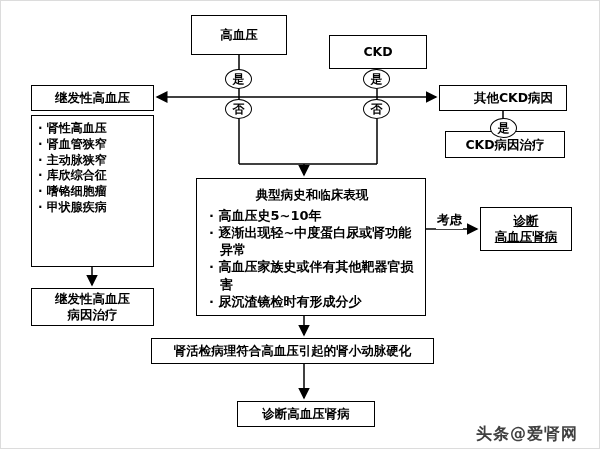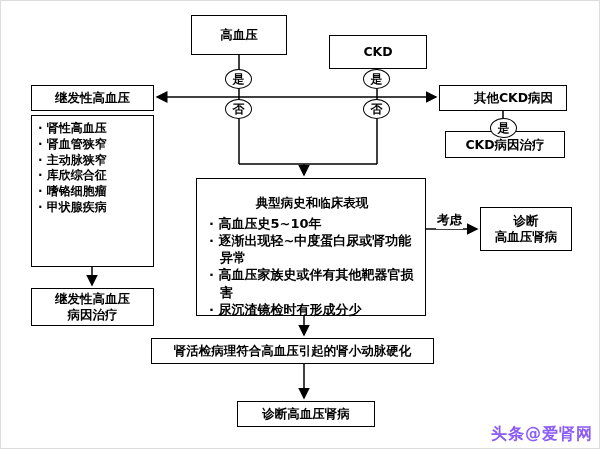--- a/index.html
+++ b/index.html
@@ -25,22 +25,22 @@
   .listbox li::before{content:"· ";}
   .oval{
     position:absolute;width:27px;height:20px;border:1.5px solid #000;border-radius:50%;
     background:#fff;display:flex;align-items:center;justify-content:center;
     font-size:12px;font-weight:bold;z-index:3;box-sizing:border-box;
   }
   .floatlabel{
     position:absolute;font-size:12.5px;font-weight:bold;z-index:3;background:#fff;padding:0 1px;
   }
   #watermark{
-    position:absolute;right:6px;bottom:3px;font-size:16px;font-weight:bold;
-    color:#8b5cf6;z-index:4;letter-spacing:1px;
+    position:absolute;right:21px;bottom:3px;font-size:16px;font-weight:bold;
+    color:#404040;z-index:4;letter-spacing:1px;
   }
 </style>
 </head>
 <body>
 
 <div id="stage">
 
   <svg id="wires" viewBox="0 0 600 449" xmlns="http://www.w3.org/2000/svg">
     <defs>
       <marker id="ah" markerWidth="9" markerHeight="9" refX="7" refY="4" orient="auto">
@@ -114,33 +114,33 @@
   </div>
 
   <div class="box" style="left:438px;top:84px;width:128px;height:26px;padding-left:24px;">
     <span>其他CKD病因</span>
   </div>
 
   <div class="box" style="left:444px;top:130px;width:120px;height:27px;">
     <span>CKD病因治疗</span>
   </div>
 
-  <div class="listbox" style="left:195px;top:177px;width:230px;height:138px;padding:16px 10px 4px 12px;font-size:13px;">
+  <div class="listbox" style="left:195px;top:177px;width:230px;height:138px;padding:8px 10px 4px 12px;font-size:13px;">
     <div class="title">典型病史和临床表现</div>
     <ul>
       <li>高血压史5~10年</li>
       <li>逐渐出现轻~中度蛋白尿或肾功能异常</li>
       <li>高血压家族史或伴有其他靶器官损害</li>
       <li>尿沉渣镜检时有形成分少</li>
     </ul>
   </div>
 
   <div class="floatlabel" style="left:435px;top:211px;">考虑</div>
 
-  <div class="box" style="left:479px;top:206px;width:92px;height:44px;">
+  <div class="box" style="left:479px;top:206px;width:92px;height:44px;text-decoration:underline;">
     <span>诊断</span>
     <span>高血压肾病</span>
   </div>
 
   <div class="box" style="left:150px;top:337px;width:283px;height:26px;">
     <span>肾活检病理符合高血压引起的肾小动脉硬化</span>
   </div>
 
   <div class="box" style="left:236px;top:400px;width:138px;height:26px;">
     <span>诊断高血压肾病</span>

